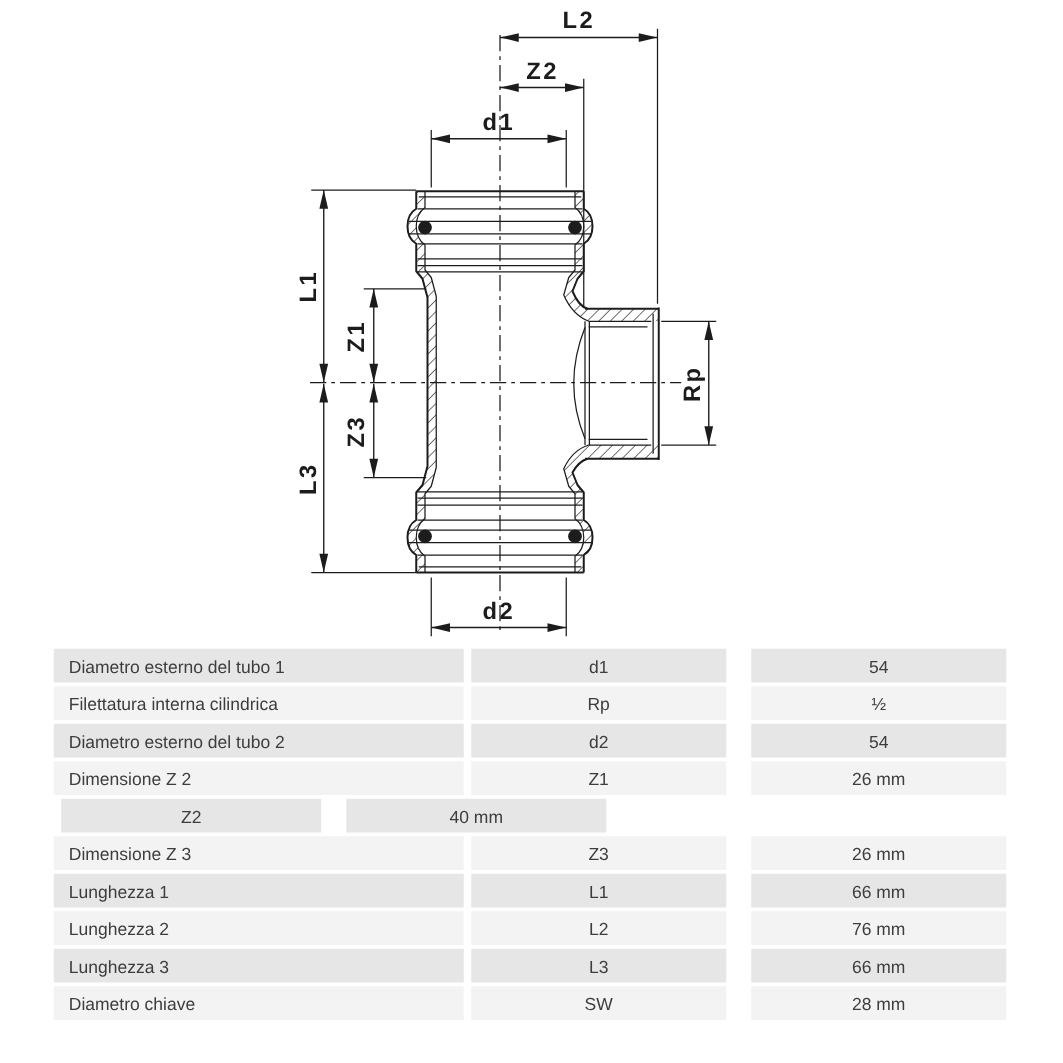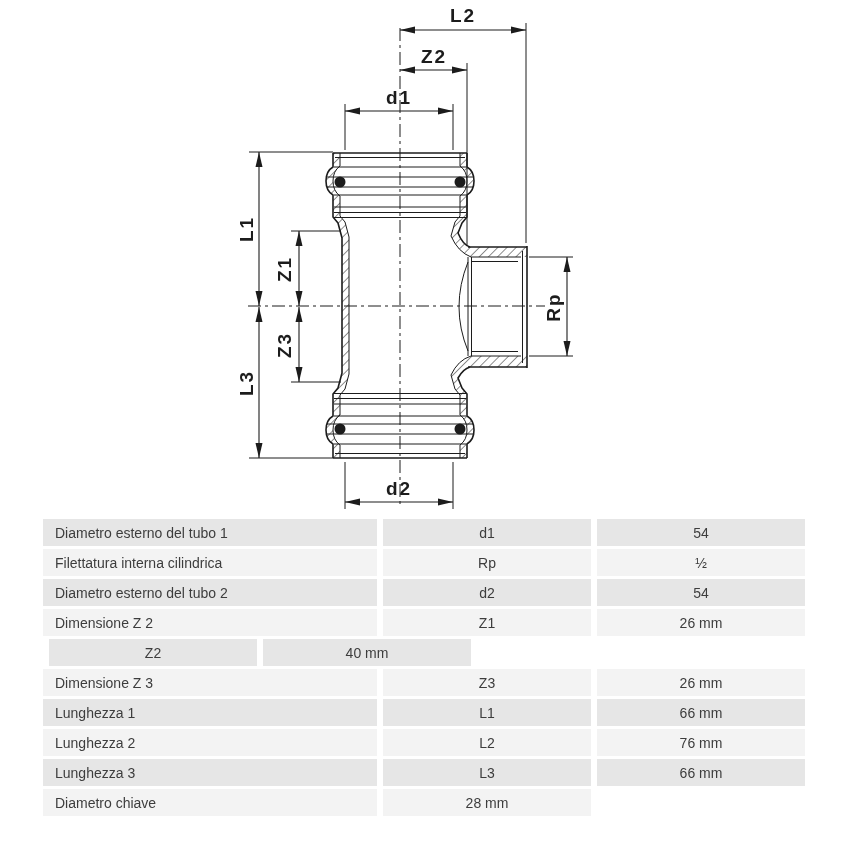--- a/index.html
+++ b/index.html
@@ -16,21 +16,21 @@
   .dot{fill:var(--line-color);stroke:none;}
   .hx{fill:url(#hx);stroke:none;}
   .lbl{font-family:"Liberation Sans",sans-serif;font-size:19px;font-weight:700;
        letter-spacing:2px;fill:var(--line-color);}
   
   .spec-table{position:absolute;left:43px;top:519px;width:762px;}
   .row{display:flex;height:27px;margin-bottom:3px;}
   .c{display:flex;align-items:center;font-size:14px;color:#3d3d3d;box-sizing:border-box;}
   .c1{width:334px;padding-left:12px;justify-content:flex-start;}
   .c2{width:208px;margin-left:6px;justify-content:center;}
-  .c3{width:208px;margin-left:6px;justify-content:center;}
+  .c3{width:208px;margin-left:20px;justify-content:center;}
   .shade-dark .c{background:var(--row-dark);}
   .shade-light .c{background:var(--row-light);text-align:right;}
 </style>
 </head>
 <body>
 
 <div class="page">
 
   <svg class="drawing" width="850" height="512" viewBox="0 0 850 512" xmlns="http://www.w3.org/2000/svg">
     <defs>
@@ -208,17 +208,18 @@
     </div>
 
     <div class="row shade-dark">
       <div class="c c1">Lunghezza 3</div>
       <div class="c c2">L3</div>
       <div class="c c3">66 mm</div>
     </div>
 
     <div class="row shade-light">
       <div class="c c1">Diametro chiave</div>
+      <div class="c c2">SW</div>
       <div class="c c3">28 mm</div>
     </div>
   </div>
 
 </div>
 
 </body></html>

